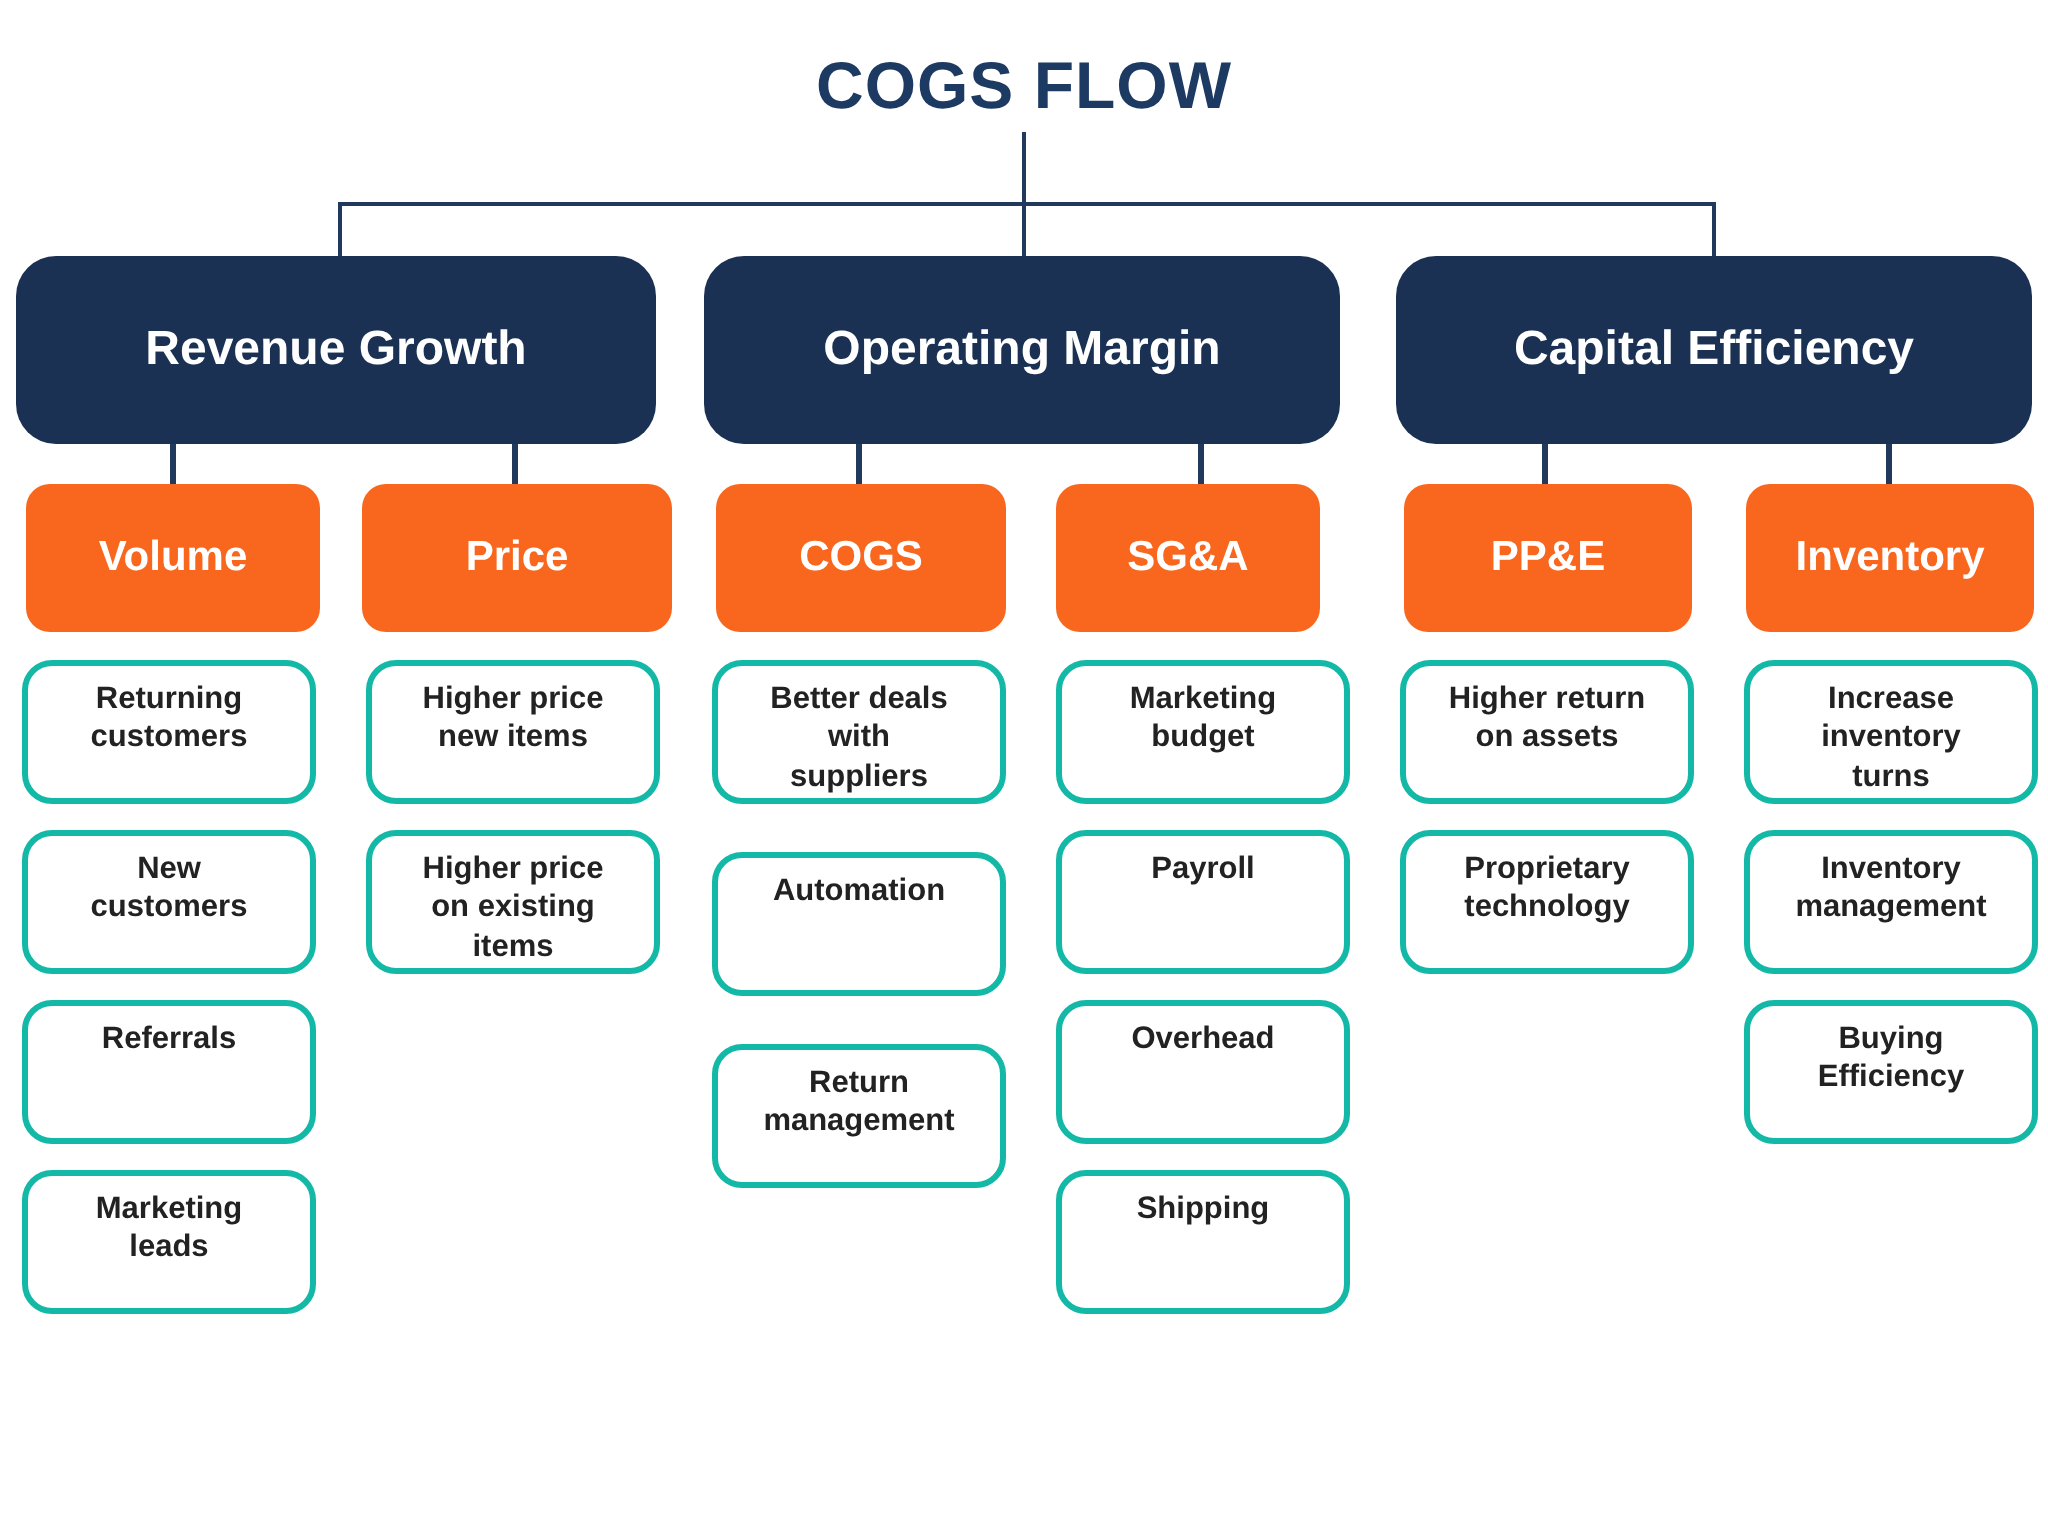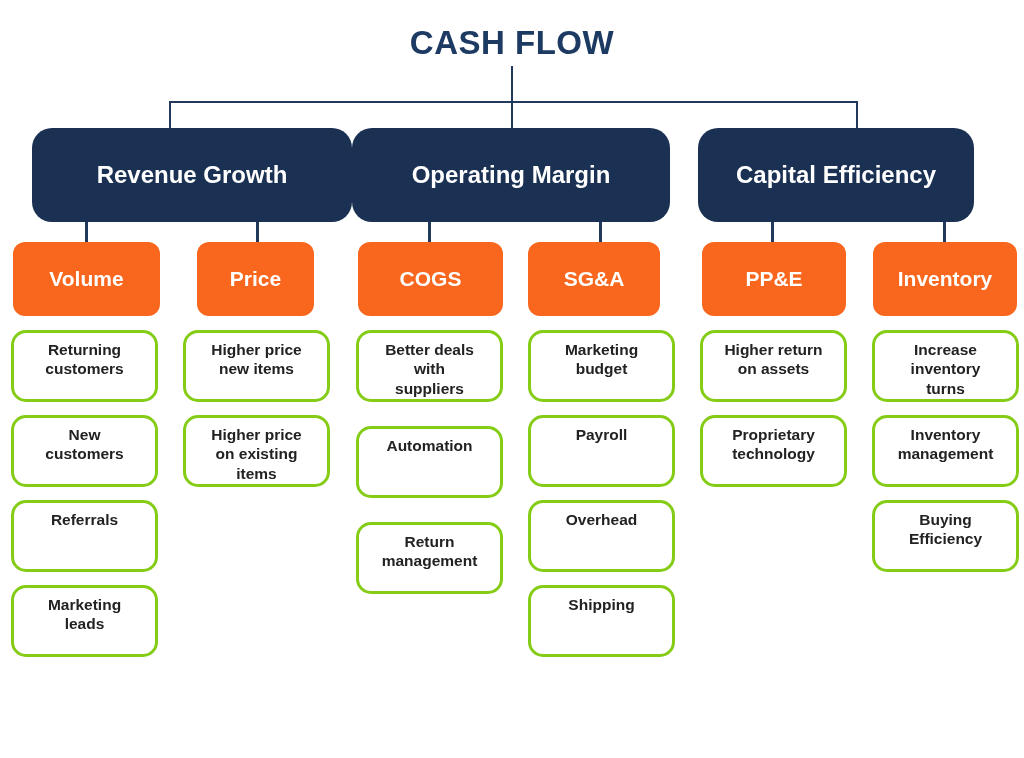--- a/index.html
+++ b/index.html
@@ -18,51 +18,51 @@
   .ln-right{left:856px;top:101px;width:2px;height:28px;}
   .stub{width:3px;top:221px;height:22px;}
   .s0{left:85px;} .s1{left:256px;} .s2{left:428px;}
   .s3{left:599px;} .s4{left:771px;} .s5{left:943px;}
 
   .branch{
     position:absolute;top:128px;height:94px;background:#1b3153;border-radius:20px;
     color:#ffffff;display:flex;align-items:center;justify-content:center;
     font-size:24px;font-weight:bold;
   }
-  .b0{left:8px;width:320px;margin-left:24px;} .b1{left:352px;width:318px;} .b2{left:698px;width:276px;}
+  .b0{left:8px;width:320px;} .b1{left:352px;width:318px;} .b2{left:698px;width:318px;}
 
   .cat{
     position:absolute;top:242px;height:74px;background:#f8671d;border-radius:12px;
     color:#ffffff;display:flex;align-items:center;justify-content:center;
     font-size:21px;font-weight:bold;
   }
-  .c0{left:13px;width:147px;} .c1{left:197px;width:117px;} .c2{left:358px;width:145px;}
+  .c0{left:13px;width:147px;} .c1{left:181px;width:155px;} .c2{left:358px;width:145px;}
   .c3{left:528px;width:132px;} .c4{left:702px;width:144px;} .c5{left:873px;width:144px;}
 
   .leafcol{
     position:absolute;top:330px;width:147px;
     display:flex;flex-direction:column;gap:13px;
   }
   .l0{left:11px;} .l1{left:183px;} .l2{left:356px;gap:24px;}
   .l3{left:528px;} .l4{left:700px;} .l5{left:872px;}
 
   .leaf{
     box-sizing:border-box;height:72px;background:#ffffff;
-    border:3px solid #84cc16;border-radius:15px;
+    border:3px solid #14b8a6;border-radius:15px;
     padding:7px 4px 0 4px;text-align:center;
     font-size:15.5px;font-weight:bold;color:#222222;line-height:1.25;
     white-space:pre-line;
   }
 </style>
 </head>
 <body>
 
 <div class="canvas">
 
-  <div class="title">CASH FLOW</div>
+  <div class="title">COGS FLOW</div>
 
   <div class="line ln-title-drop"></div>
   <div class="line ln-horiz"></div>
   <div class="line ln-left"></div>
   <div class="line ln-right"></div>
   <div class="line stub s0"></div>
   <div class="line stub s1"></div>
   <div class="line stub s2"></div>
   <div class="line stub s3"></div>
   <div class="line stub s4"></div>

